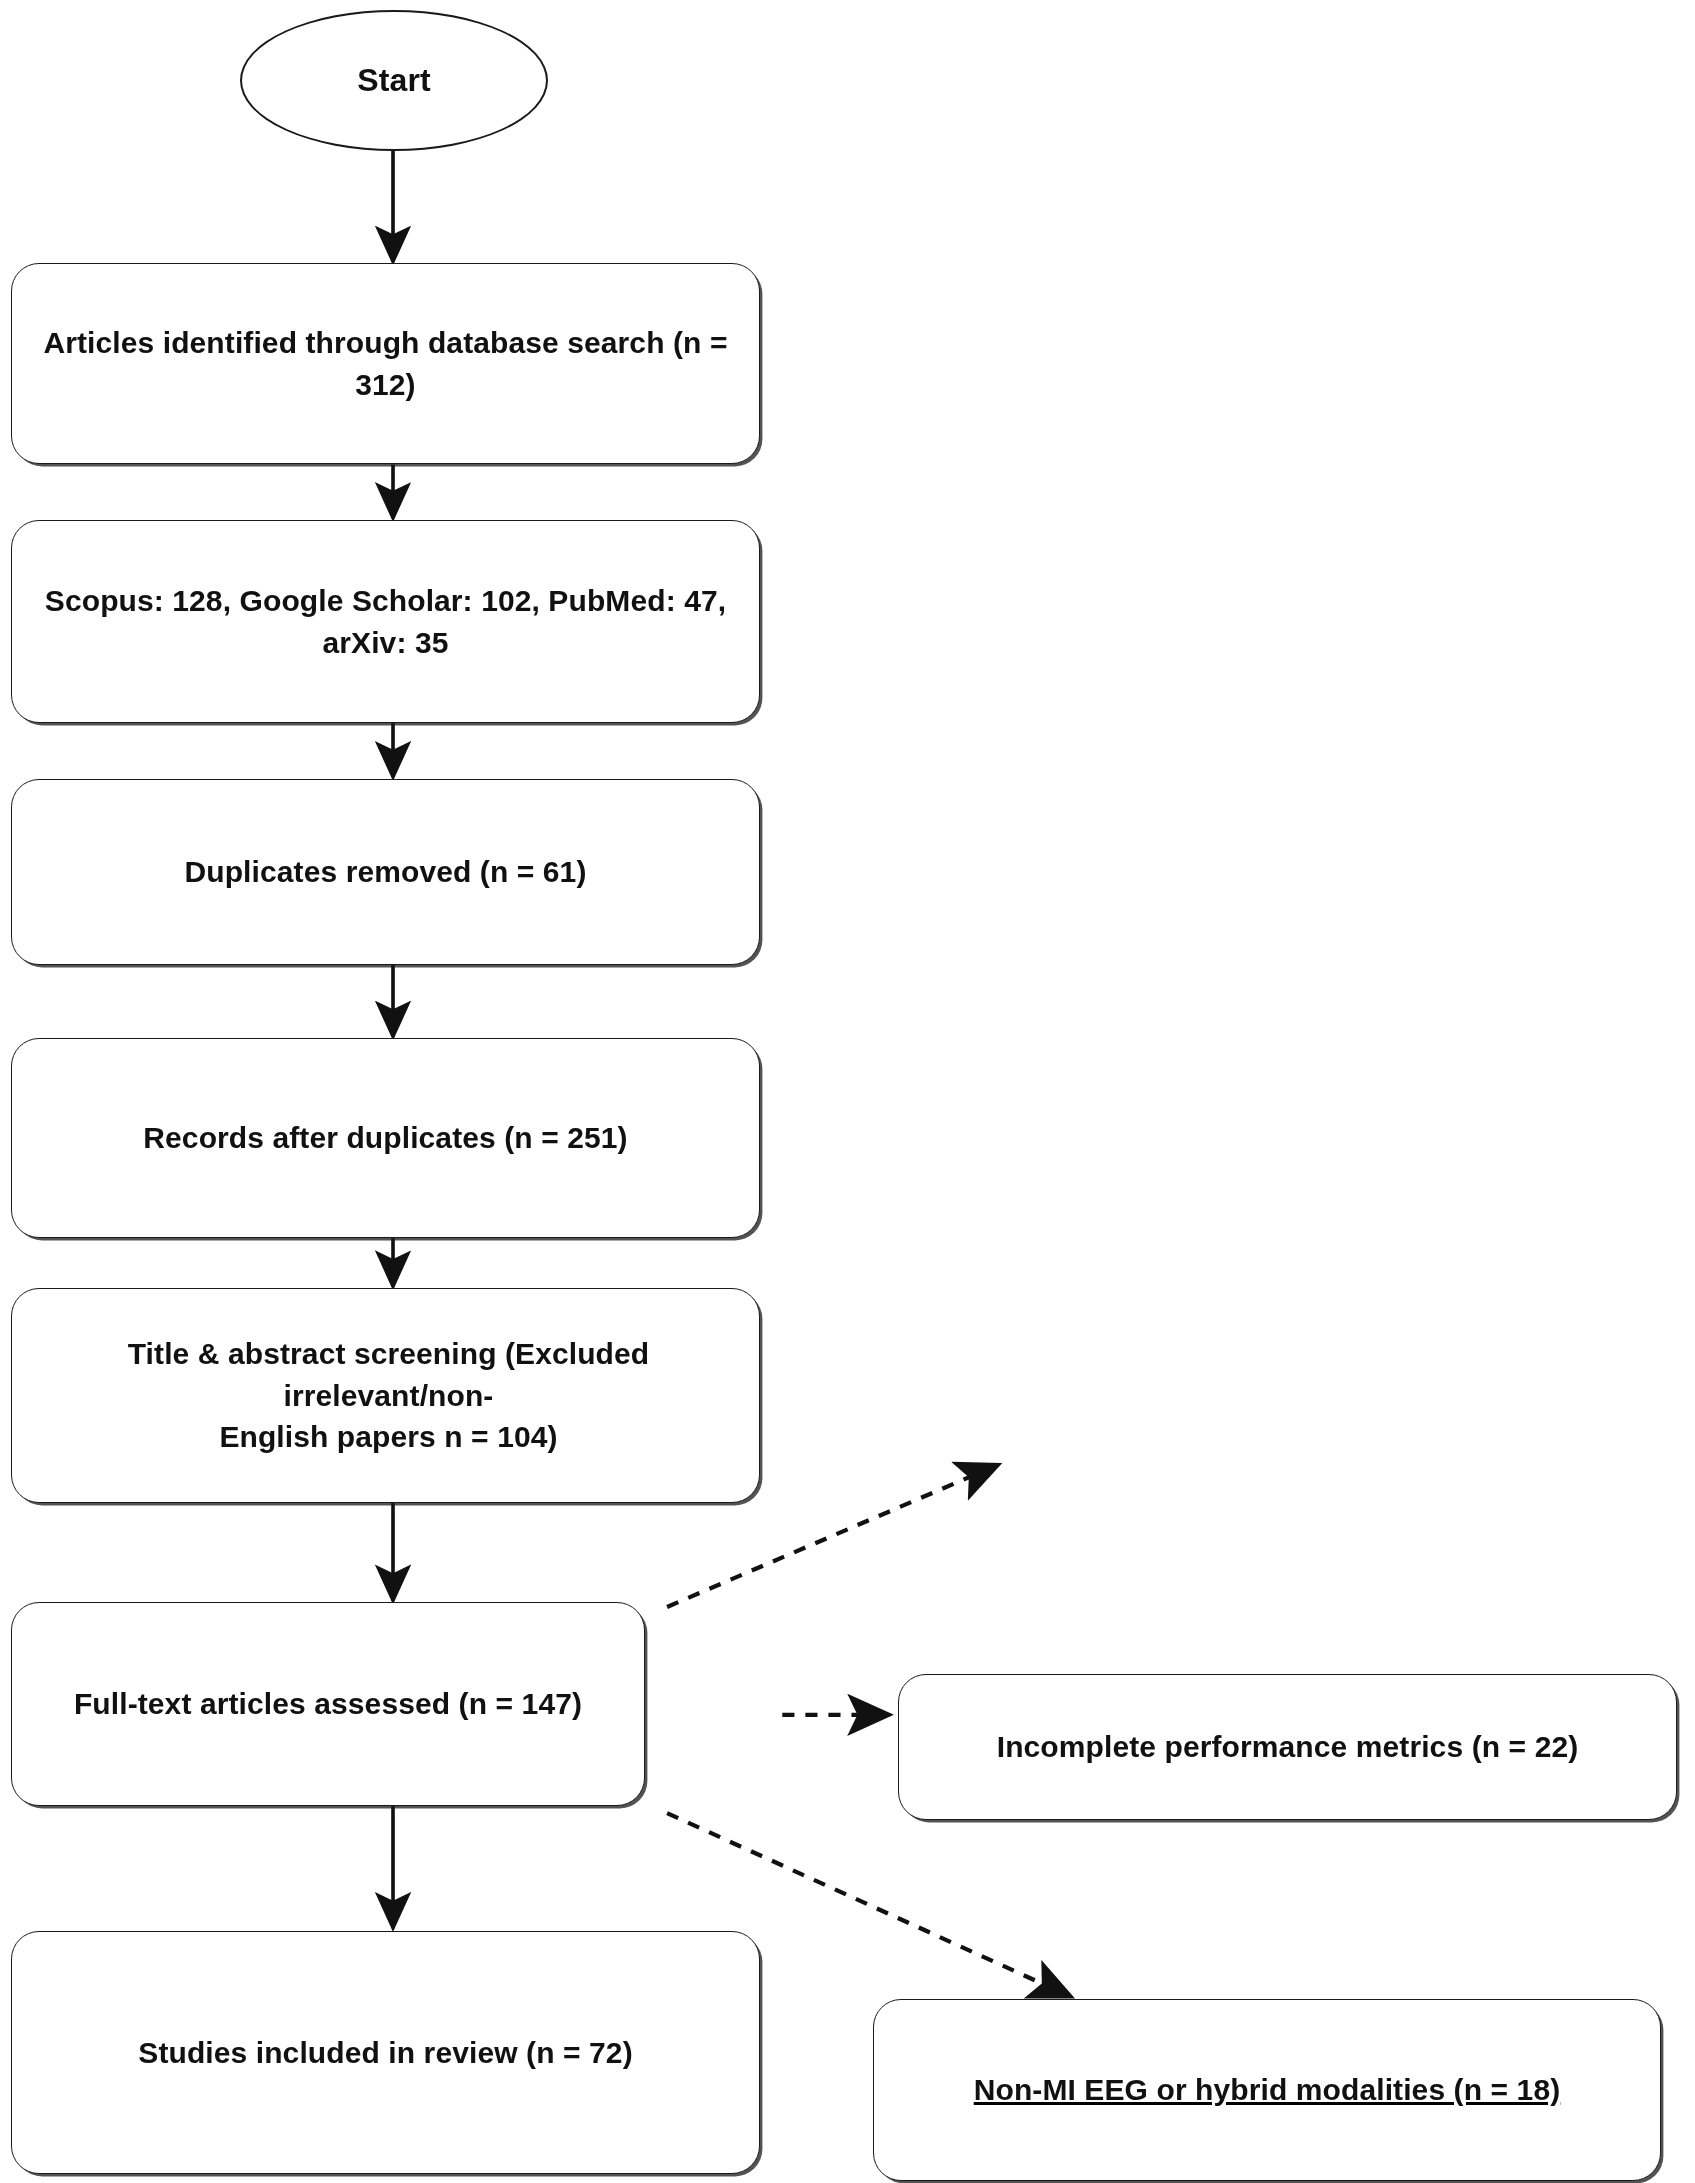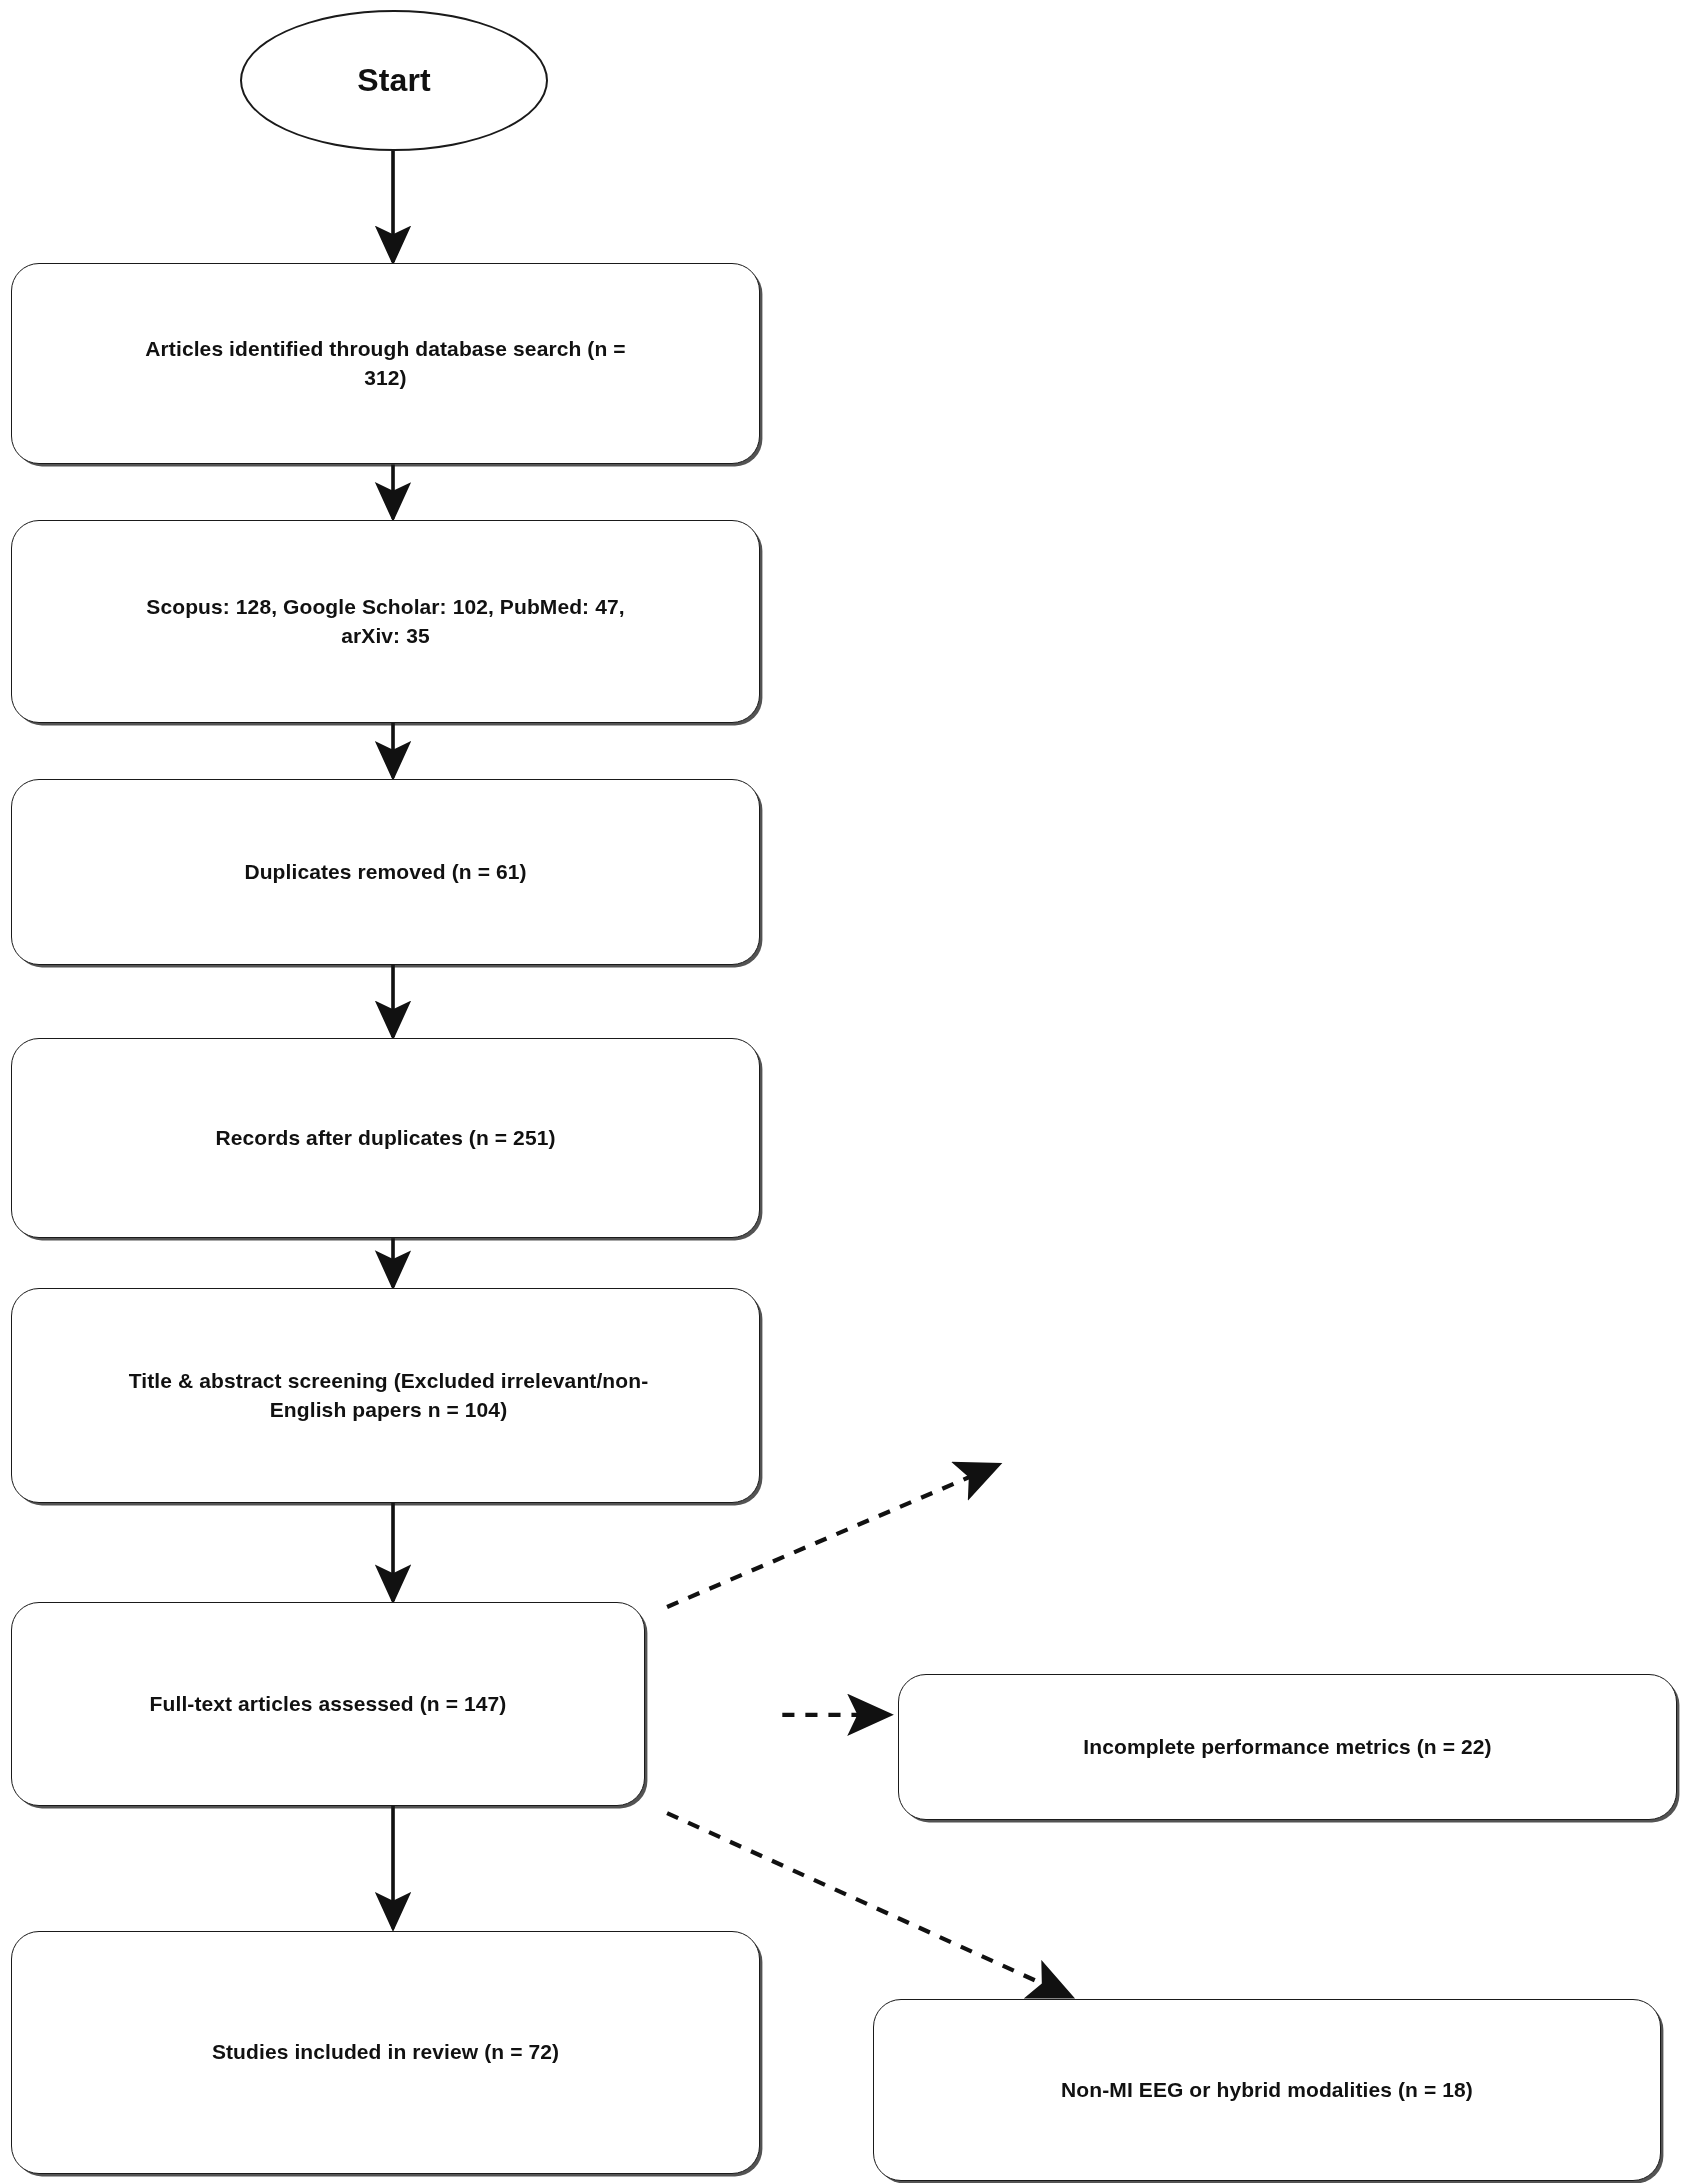--- a/index.html
+++ b/index.html
@@ -34,21 +34,21 @@
     box-shadow: 3px 3px 0 -0.6px rgba(25,25,25,0.75);
   }
   .node.ellipse {
     border-radius: 50%;
     border-width: 2.4px;
     box-shadow: none;
   }
   .node-label {
     text-align: center;
     font-weight: bold;
-    font-size: 21px;
+    font-size: 30px;
     line-height: 1.38;
     color: #111111;
     padding: 0 16px;
     letter-spacing: 0.1px;
     white-space: pre-line;
   }
   .node.ellipse .node-label {
     font-size: 32px;
   }
 </style>
@@ -121,18 +121,18 @@
 
   <div class="node" style="left:11px; top:1931px; width:749px; height:243px;">
     <div class="node-label">Studies included in review (n = 72)</div>
   </div>
 
 
   <div class="node" style="left:898px; top:1674px; width:779px; height:146px;">
     <div class="node-label">Incomplete performance metrics (n = 22)</div>
   </div>
 
-  <div class="node" style="left:873px; top:1999px; width:788px; height:182px;">
+  <div class="node" style="left:873px; top:1999px; width:788px; height:182px;text-decoration:underline;">
     <div class="node-label">Non-MI EEG or hybrid modalities (n = 18)</div>
   </div>
 
 </div>
 
 
 </body></html>

